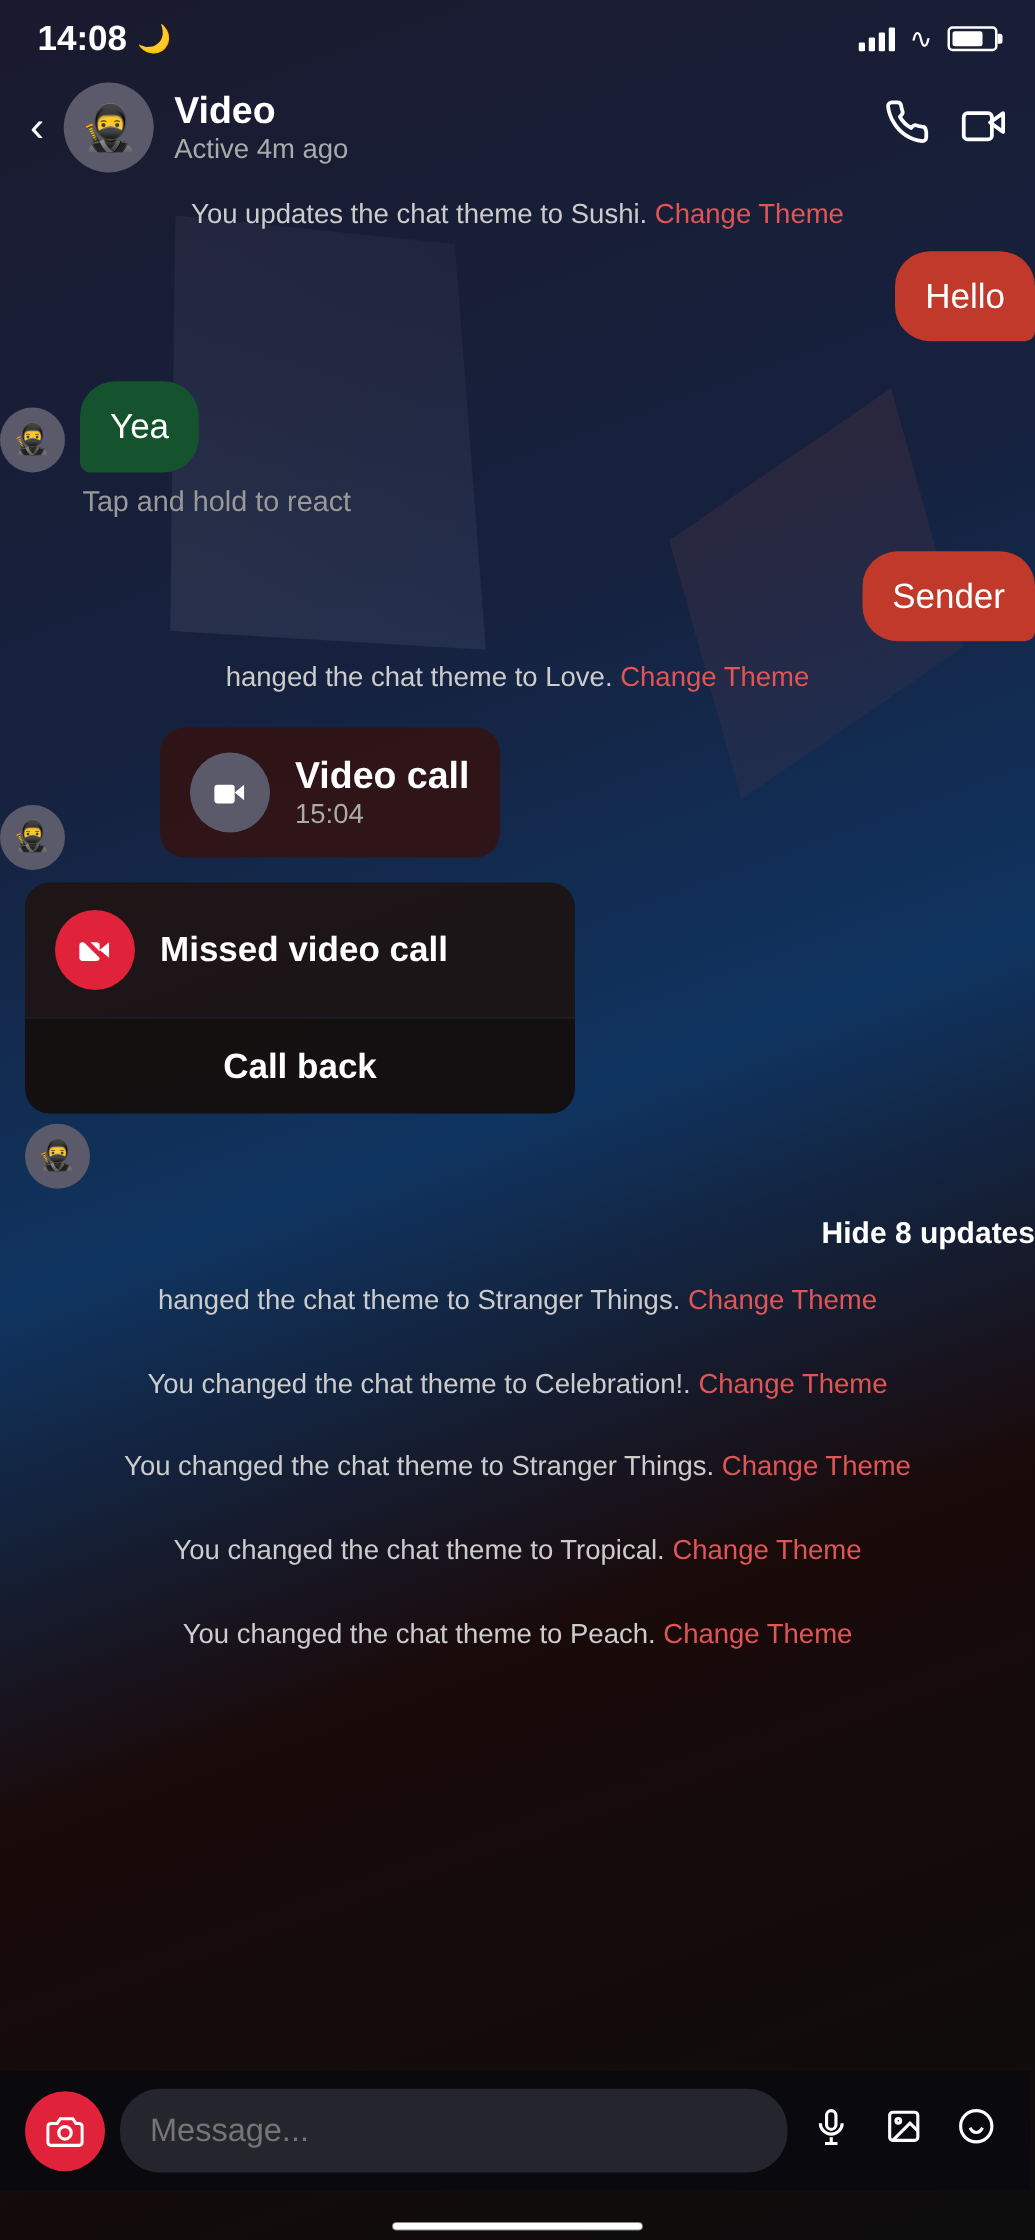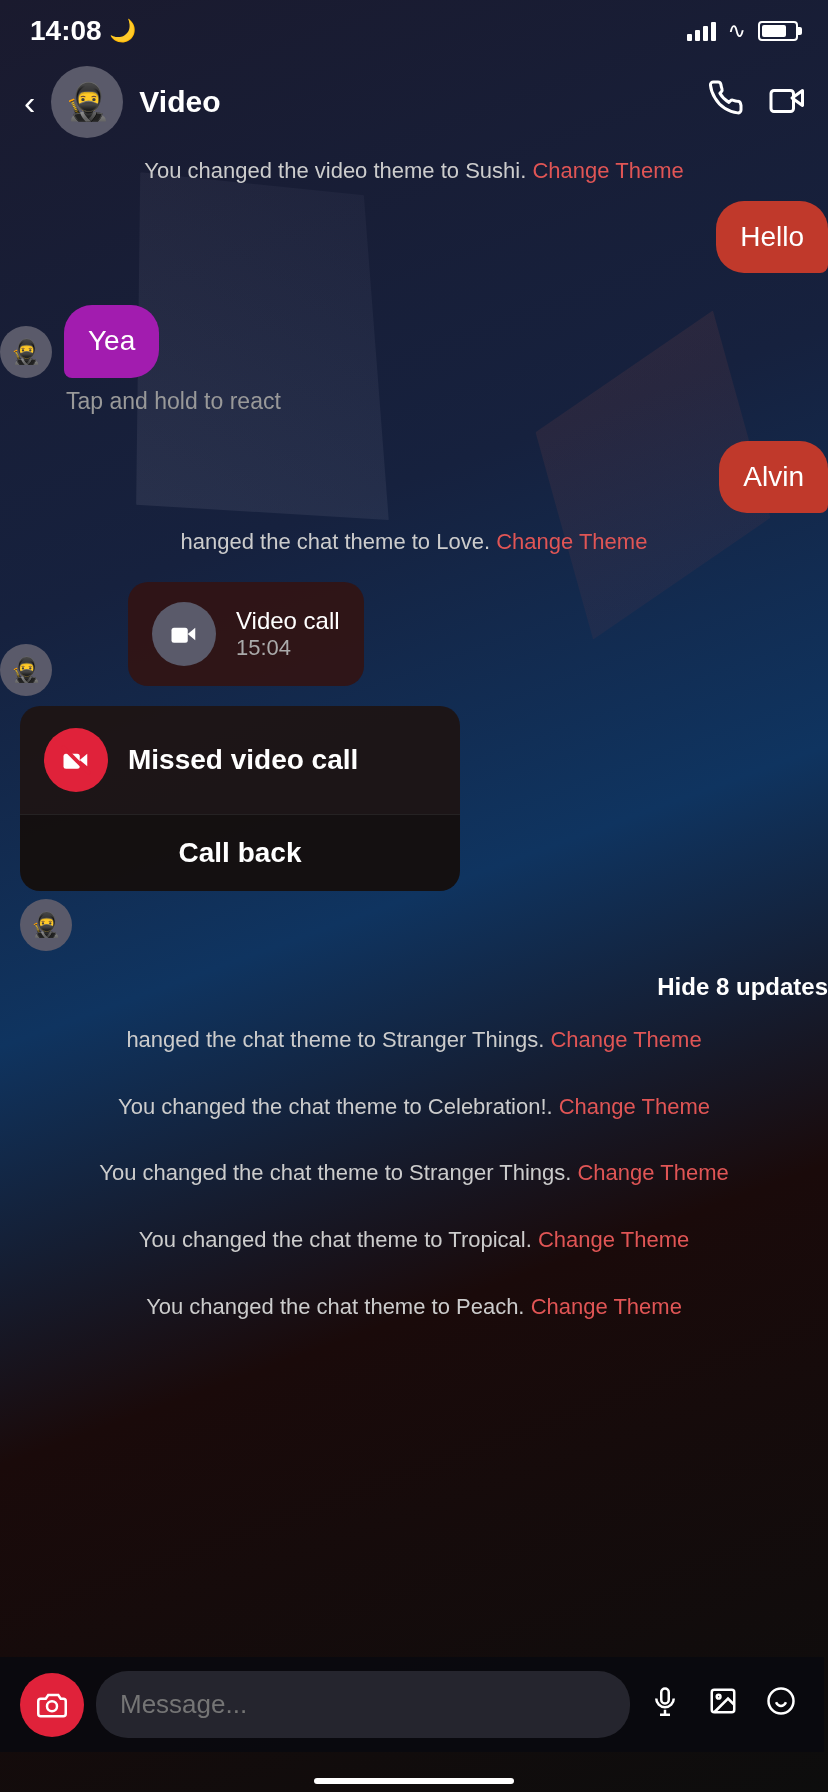--- a/index.html
+++ b/index.html
@@ -240,21 +240,21 @@
       line-height: 1.3;
     }
 
     .bubble.sent {
       background: #c0392b;
       color: white;
       border-bottom-right-radius: 8px;
     }
 
     .bubble.received {
-      background: #a21caf;
+      background: #14532d;
       color: white;
       border-bottom-left-radius: 8px;
     }
 
     .tap-hold-hint {
       color: #999;
       font-size: 23px;
       padding: 4px 0 0 66px;
     }
 
@@ -277,22 +277,22 @@
       border-radius: 50%;
       display: flex;
       align-items: center;
       justify-content: center;
       font-size: 28px;
       flex-shrink: 0;
     }
 
     .video-call-info .title {
       color: white;
-      font-size: 24px;
-      font-weight: 400;
+      font-size: 30px;
+      font-weight: 700;
     }
 
     .video-call-info .time {
       color: #aaaaaa;
       font-size: 22px;
     }
 
     
     .missed-call-wrapper {
       margin: 10px 0 0 0;
@@ -448,20 +448,21 @@
   </div>
 </div>
 
 <div class="header">
   <span class="back-btn">‹</span>
   <div class="avatar">
     <span class="avatar-emoji">🥷</span>
   </div>
   <div class="header-info">
     <div class="header-name">Video</div>
+    <div class="header-status">Active 4m ago</div>
   </div>
   <div class="header-actions">
     <span class="header-action-btn">
       
       <svg width="36" height="36" viewBox="0 0 24 24" fill="none" stroke="white" stroke-width="2" stroke-linecap="round" stroke-linejoin="round">
         <path d="M22 16.92v3a2 2 0 0 1-2.18 2 19.79 19.79 0 0 1-8.63-3.07A19.5 19.5 0 0 1 4.69 12a19.79 19.79 0 0 1-3.07-8.67A2 2 0 0 1 3.6 1.27h3a2 2 0 0 1 2 1.72c.127.96.361 1.903.7 2.81a2 2 0 0 1-.45 2.11L7.91 8.91a16 16 0 0 0 6 6l.91-.91a2 2 0 0 1 2.11-.45c.907.339 1.85.573 2.81.7A2 2 0 0 1 21.73 16z"></path>
       </svg>
     </span>
     <span class="header-action-btn">
       
@@ -469,40 +470,40 @@
         <rect x="2" y="7" width="15" height="14" rx="2" ry="2"></rect>
         <polygon points="23 7 16 12 23 17 23 7"></polygon>
       </svg>
     </span>
   </div>
 </div>
 
 <div class="chat-scroll">
 
   <div class="system-msg">
-    <span>You changed the video theme to Sushi.</span>
+    <span>You updates the chat theme to Sushi.</span>
     <span class="change-theme-link">Change Theme</span>
   </div>
 
   <div class="msg-row sent">
     <div class="bubble sent">Hello</div>
   </div>
 
   <div class="section-spacer"></div>
 
   <div class="msg-row received">
     <div class="msg-avatar">🥷</div>
     <div class="bubble received">Yea</div>
   </div>
   <div class="tap-hold-hint">Tap and hold to react</div>
 
   <div class="section-spacer"></div>
 
   <div class="msg-row sent">
-    <div class="bubble sent">Alvin</div>
+    <div class="bubble sent">Sender</div>
   </div>
 
   <div class="system-msg">
     <span>hanged the chat theme to Love.</span>
     <span class="change-theme-link">Change Theme</span>
   </div>
 
   <div class="msg-row received" style="margin-left: 0;">
     <div class="msg-avatar">🥷</div>
     <div class="video-call-card">

